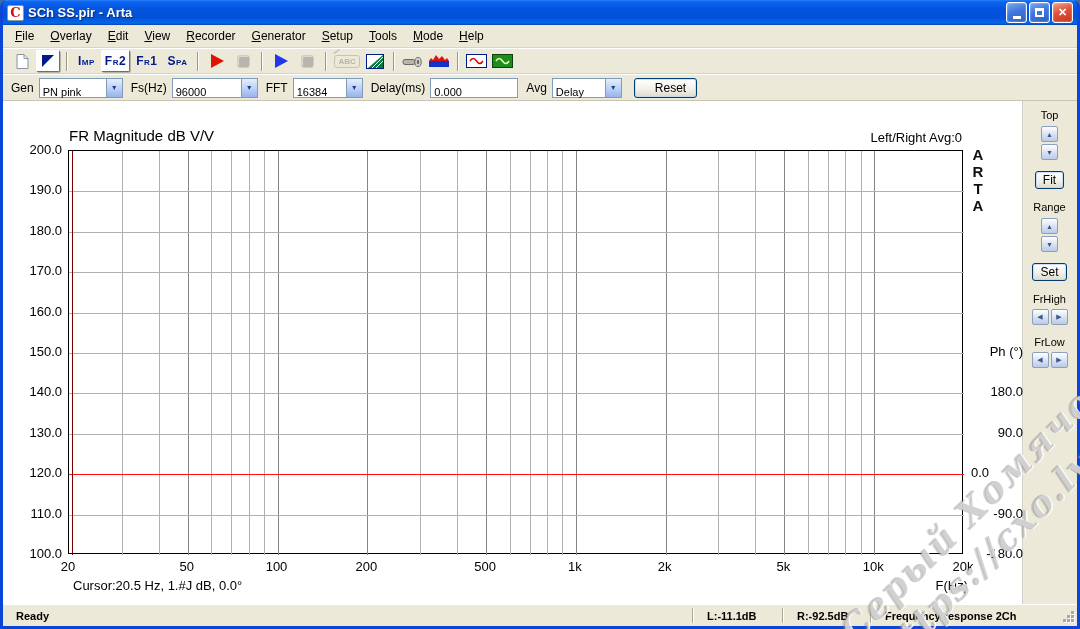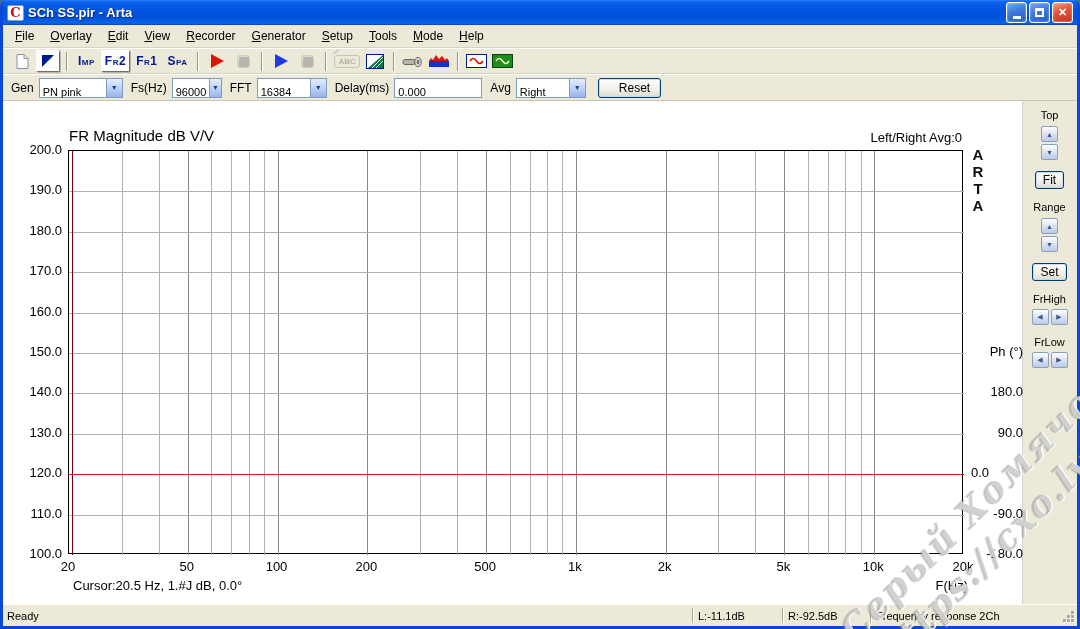--- a/index.html
+++ b/index.html
@@ -48,21 +48,21 @@
   .abc-box::before { content:""; position:absolute; left:-2px; top:-5px; width:7px; height:1px;
     background:#c0bcae; transform:rotate(-35deg); }
 
   
   .t2-label { font-size:12px; color:#000; margin:0 5px 0 8px; }
   .xp-field { height:20px; background:#fff; border:1px solid #7f9db9; display:flex; align-items:center; }
   .xp-field .value { font-size:11px; padding:0 3px; flex:1; color:#000; white-space:nowrap;margin-top:8px; }
   .xp-arrow { width:16px; height:18px; margin:0; border-left:1px solid #7f9db9;
     background:linear-gradient(180deg,#e4eefc,#b8cdf5 60%,#98b4ea); display:flex; align-items:center; justify-content:center;
     font-size:7px; color:#1c3f94; }
-  .sel-gen { width:84px; } .sel-fs { width:50px; } .sel-fft { width:70px; } .sel-avg { width:70px; }
+  .sel-gen { width:84px; } .sel-fs { width:86px; } .sel-fft { width:70px; } .sel-avg { width:70px; }
   .inp-delay { width:88px; }
   .xp-btn { border:1px solid #003c74; border-radius:3px; font-size:12px; color:#000;
     background:linear-gradient(180deg,#ffffff,#f2f1ea 55%,#dedacb); padding:2px 10px;
     box-shadow:inset 0 0 0 1px rgba(190,214,250,.8); }
   .btn-reset { margin-left:12px;padding-left:20px; }
 
   
   .main { flex:1 1 auto; display:flex; min-height:0; }
   .chart-panel { position:relative; width:1020px; background:#fff; border-right:1px solid #d4d0c8; }
   .plot-area { position:absolute; left:65px; top:49px; width:895px; height:404px; border:1px solid #000; }
@@ -82,21 +82,21 @@
   .vspin { display:flex; flex-direction:column; margin:4px 0 6px; }
   .hspin { display:flex; flex-direction:row; margin:3px 0 8px; }
   .spin-btn { width:17px; height:16px; border:1px solid #8ba0bc; border-radius:2px; margin:1px;
     background:linear-gradient(180deg,#fefefe,#d5def0 60%,#bccbe8); display:flex; align-items:center; justify-content:center;
     font-size:7px; color:#3a5a8c; }
   .rp-btn { margin:4px 0 10px; padding:1px 7px;text-align:right; }
 
   
   .statusbar { height:22px; flex:0 0 22px; background:#ece9d8; border-top:1px solid #fff;
     display:flex; align-items:center; font-size:11px; color:#000; }
-  .sb-pane { padding:0 4px; white-space:nowrap; }
+  .sb-pane { padding:0 13px; white-space:nowrap;font-weight:bold; }
   .sb-ready { flex:1; }
   .sb-sep { width:2px; height:15px; border-left:1px solid #aca899; border-right:1px solid #fff; }
   .sb-l { width:88px; } .sb-r { width:86px; } .sb-mode { width:188px; }
   .sb-grip { width:16px; height:16px; position:relative; margin-right:1px; }
   .sb-grip::before { content:""; position:absolute; right:2px; bottom:2px; width:3px; height:3px;
     background:#aca899; box-shadow:-4px 0 #aca899,-8px 0 #aca899,0 -4px #aca899,-4px -4px #aca899,0 -8px #aca899,
     1px 1px 0 #fff, -3px 1px 0 #fff, -7px 1px 0 #fff, 1px -3px 0 #fff, -3px -3px 0 #fff, 1px -7px 0 #fff; }
 
   
   .watermark { position:absolute; pointer-events:none; z-index:50; transform:rotate(-45deg);
@@ -233,21 +233,21 @@
     <div class="xp-field sel-fft">
       <span class="value">16384</span>
       <span class="xp-arrow">▼</span>
     </div>
     <span class="t2-label">Delay(ms)</span>
     <div class="xp-field inp-delay">
       <span class="value">0.000</span>
     </div>
     <span class="t2-label">Avg</span>
     <div class="xp-field sel-avg">
-      <span class="value">Right</span>
+      <span class="value">Delay</span>
       <span class="xp-arrow">▼</span>
     </div>
     <button class="xp-btn btn-reset">Reset</button>
   </div>
 
   <div class="main">
     <div class="chart-panel" id="chartPanel">
       <div class="chart-title">FR Magnitude dB V/V</div>
       <div class="chart-annot">Left/Right  Avg:0</div>
       <div class="plot-area" id="plotArea">

